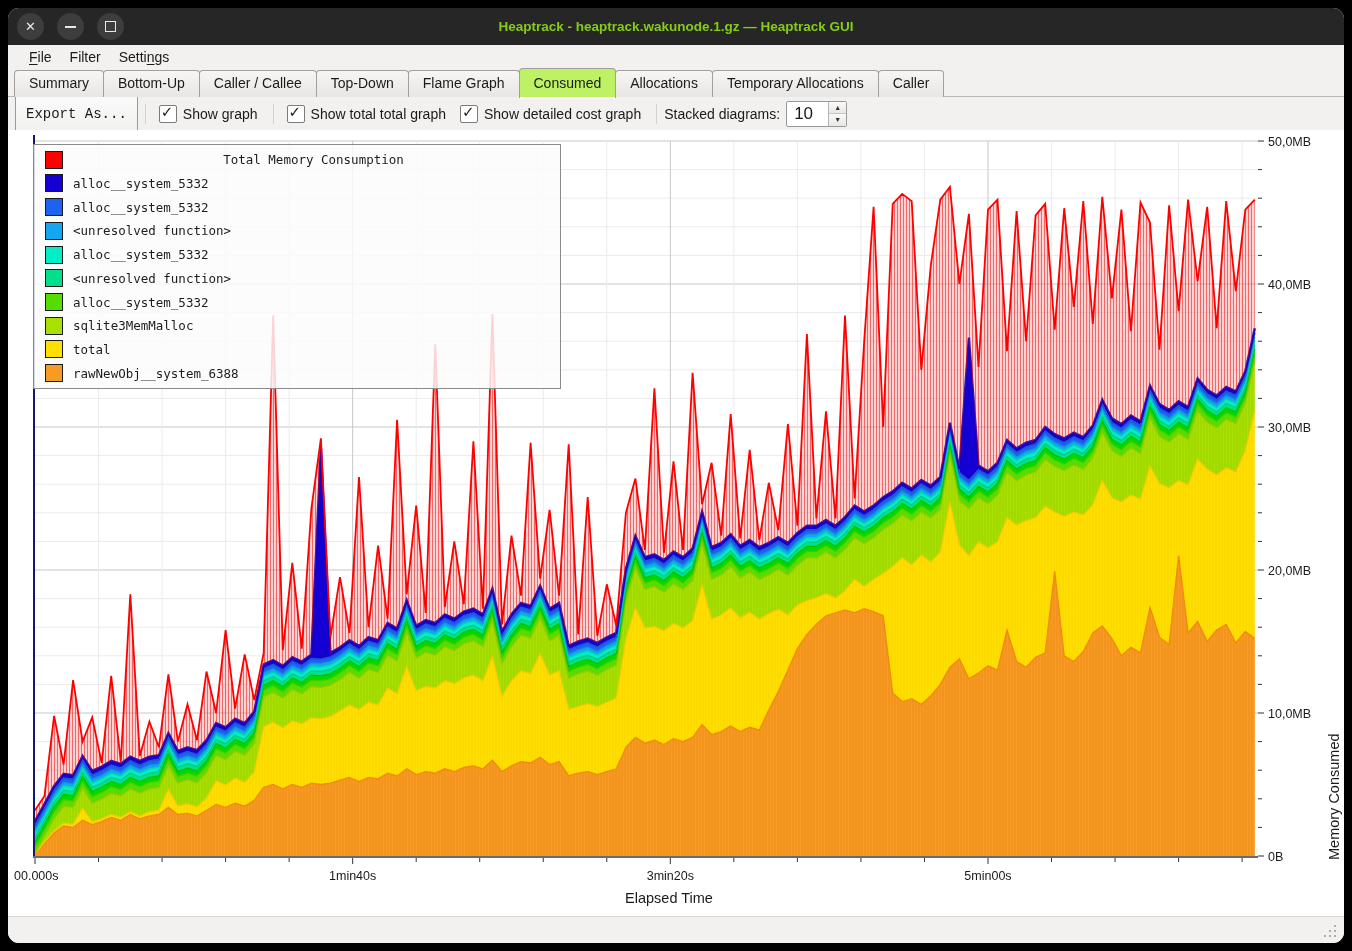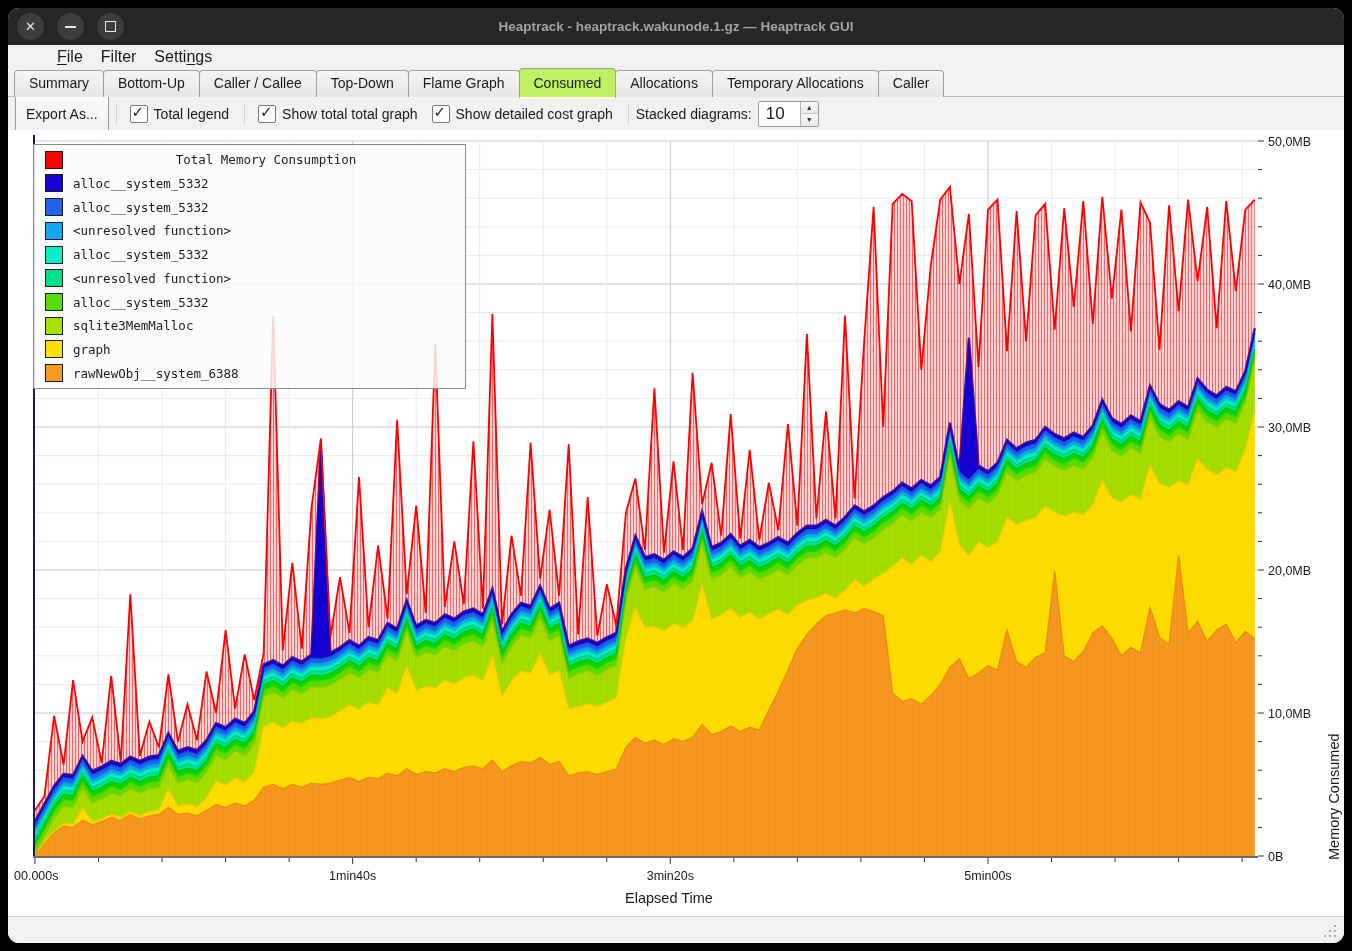--- a/index.html
+++ b/index.html
@@ -1,52 +1,52 @@
 <!DOCTYPE html>
 <html><head>
 <meta charset="utf-8">
 <style>
   html,body{margin:0;padding:0;background:#000;width:1352px;height:951px;overflow:hidden;
     font-family:"Liberation Sans","DejaVu Sans",sans-serif;-webkit-font-smoothing:antialiased;}
   .window{position:absolute;left:8px;top:8px;width:1336px;height:935px;background:#f2f1f0;
     border-radius:11px;overflow:hidden;}
   
   .titlebar{position:relative;height:37px;background:#262626;display:flex;align-items:center;justify-content:center;}
-  .titlebar .title{color:#a3a3a3;font-weight:bold;font-size:13.5px;}
+  .titlebar .title{color:#84cc16;font-weight:bold;font-size:13.5px;}
   .winbtns{position:absolute;left:9px;top:5px;display:flex;gap:13px;}
   .winbtn{width:27px;height:27px;border-radius:50%;background:#3d3d3d;display:flex;align-items:center;justify-content:center;color:#e8e8e8;font-size:13px;line-height:1;cursor:default;}
   .winbtn .bar{display:block;width:11px;height:2px;background:#e8e8e8;}
   .winbtn .sq{display:block;width:9px;height:9px;border:1.5px solid #e8e8e8;}
   
-  .menubar{height:24px;background:#f2f1f0;display:flex;align-items:center;padding-left:12px;font-size:16px;color:#1a1a1a;margin-left:28px;}
+  .menubar{height:24px;background:#f2f1f0;display:flex;align-items:center;padding-left:12px;font-size:14px;color:#1a1a1a;}
   .menu-item{padding:2px 9px;}
   .menu-item u{text-decoration:underline;text-underline-offset:2px;}
   
   .tabbar{height:28px;background:#f2f1f0;display:flex;align-items:center;padding-left:6px;position:relative;}
   .tabbar::after{content:"";position:absolute;left:0;right:0;bottom:0;height:1px;background:#b9b7b5;}
   .tab{position:relative;font-size:14px;color:#1a1a1a;padding:3px 14px 4px 14px;border:1px solid #a29f9d;border-bottom:none;
     background:linear-gradient(#f7f6f5,#e7e6e5);border-radius:4px 4px 0 0;margin-right:-1px;height:19px;line-height:19px;z-index:1;}
   .tab.active{background:#bef264;height:22px;line-height:22px;z-index:3;}
   .tab.active::after{content:"";position:absolute;left:0;right:0;bottom:-1px;height:2px;background:#fff;}
   
   .toolbar{height:33px;background:#f2f1f0;display:flex;align-items:center;padding-left:7px;font-size:14px;color:#1a1a1a;}
-  .btn{border:1px solid #9b9997;border-radius:8px;background:linear-gradient(#fdfdfd,#efeeed);padding:18px 10px;font-size:14px;color:#1a1a1a;}
+  .btn{border:1px solid #9b9997;border-radius:8px;background:linear-gradient(#fdfdfd,#efeeed);padding:18px 10px;font-size:14px;color:#1a1a1a;font-family:Liberation Mono, monospace;}
   .tsep{width:1px;height:20px;background:#d4d2d0;margin:0 7px;}
   .chk{display:flex;align-items:center;margin:0 8px 0 6px;}
   .box{width:16px;height:16px;background:#fff;border:1px solid #7d7b79;border-radius:2px;position:relative;margin-right:6px;}
   .box .tick{position:absolute;left:1px;top:-3px;font-size:15px;font-weight:bold;color:#1b1b1b;}
   .spin{display:flex;margin-left:6px;border:1px solid #9b9997;border-radius:2px;background:#fff;height:24px;}
   .spin .val{width:34px;display:flex;align-items:center;padding-left:7px;font-size:17px;}
   .spin .arrows{width:17px;border-left:1px solid #b5b3b1;display:flex;flex-direction:column;}
   .spin .arrows div{flex:1;display:flex;align-items:center;justify-content:center;font-size:7px;color:#333;background:linear-gradient(#fafafa,#e8e7e6);}
   .spin .arrows div:first-child{border-bottom:1px solid #c9c7c5;}
   
   .chart-wrap{position:relative;width:1336px;height:786px;background:#fff;}
   .chart-wrap svg{position:absolute;left:0;top:0;}
-  .legend{position:absolute;left:25px;top:14px;width:433px;height:245px;background:rgba(251,251,251,0.84);
+  .legend{position:absolute;left:25px;top:14px;width:528px;height:245px;background:rgba(251,251,251,0.84);
     border:1px solid #8a8a8a;box-sizing:border-box;display:flex;flex-direction:column;justify-content:space-evenly;
     padding:1px 6px;font-family:"DejaVu Sans Mono","Liberation Mono",monospace;font-size:12.5px;color:#1c1c1c;}
   .lrow{display:flex;align-items:center;height:20px;}
   .swatch{width:16px;height:16px;border:1px solid #1a1a1a;margin:0 10px 0 5px;flex:none;}
   .lrow.title-row .lbl{flex:1;text-align:center;}
   .axis-xlabel{position:absolute;left:16px;width:1290px;top:760px;text-align:center;font-size:14.5px;color:#1a1a1a;}
   .axis-ylabel{position:absolute;right:2px;top:0;height:730px;display:flex;align-items:center;
     writing-mode:vertical-rl;transform:rotate(180deg);font-size:14.5px;color:#1a1a1a;}
   
   .bottomstrip{height:27px;background:#f2f1f0;border-top:1px solid #d6d4d2;position:relative;}
@@ -89,21 +89,21 @@
       <div class="tab">Caller</div>
     </div>
 
   <div class="toolbar">
     <button class="btn">Export As...</button>
     <span class="tsep"></span>
     <label class="chk">
       <span class="box">
           <span class="tick">✓</span>
         </span>
-      <span>Total legend</span>
+      <span>Show graph</span>
     </label>
     <span class="tsep"></span>
     <label class="chk">
       <span class="box">
           <span class="tick">✓</span>
         </span>
       <span>Show total total graph</span>
     </label>
     <label class="chk">
       <span class="box">
@@ -297,21 +297,21 @@
         <div class="lrow">
           <span class="swatch" style="background: rgb(85, 221, 0);"></span>
           <span class="lbl">alloc__system_5332</span>
         </div>
         <div class="lrow">
           <span class="swatch" style="background: rgb(168, 224, 0);"></span>
           <span class="lbl">sqlite3MemMalloc</span>
         </div>
         <div class="lrow">
           <span class="swatch" style="background: rgb(255, 223, 0);"></span>
-          <span class="lbl">graph</span>
+          <span class="lbl">total</span>
         </div>
         <div class="lrow">
           <span class="swatch" style="background: rgb(248, 155, 34);"></span>
           <span class="lbl">rawNewObj__system_6388</span>
         </div>
       </div>
     <div class="axis-xlabel">Elapsed Time</div>
     <div class="axis-ylabel">Memory Consumed</div>
   </div>
 

